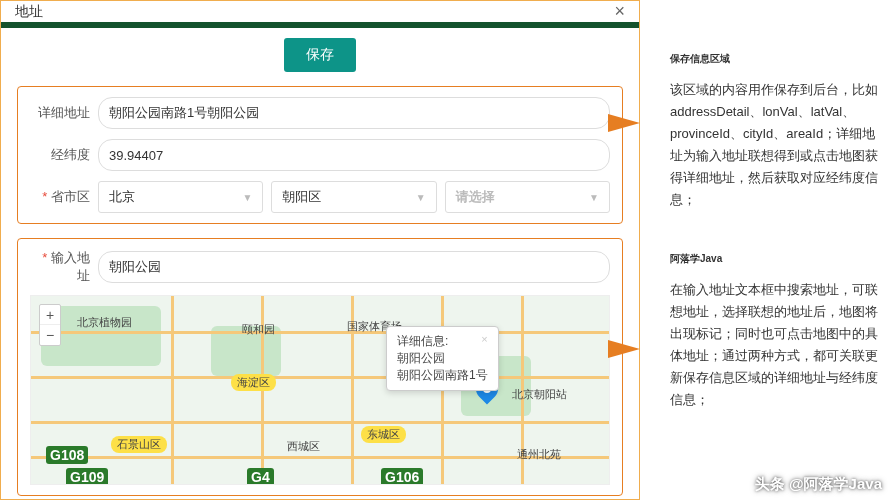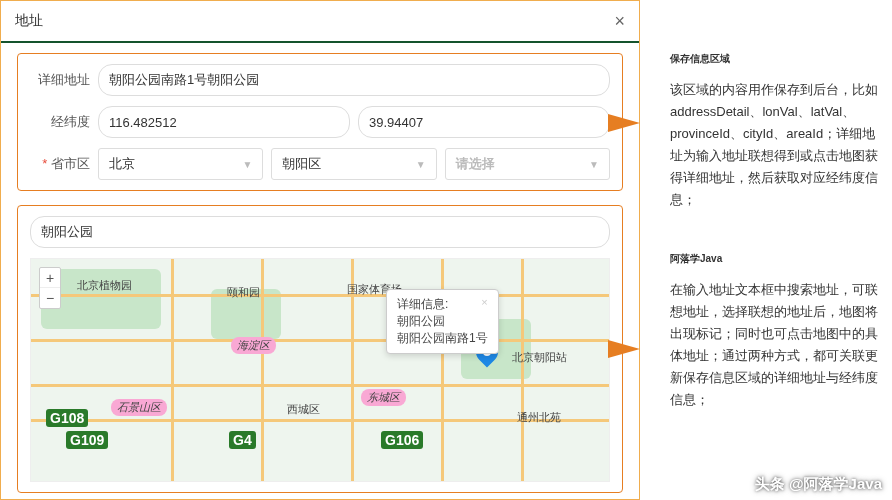--- a/index.html
+++ b/index.html
@@ -1,19 +1,19 @@
 <!DOCTYPE html>
 <html><head>
 <meta charset="utf-8">
 <style>
 * { margin: 0; padding: 0; box-sizing: border-box; font-family: -apple-system, "PingFang SC", "Microsoft YaHei", sans-serif; }
 body { background: #fff; width: 892px; height: 500px; position: relative; overflow: hidden; }
 .layout { display: flex; height: 100%; }
 .left-panel { width: 640px; border: 1px solid #f0ad4e; background: #fff; display: flex; flex-direction: column; }
-.modal-header { height: 42px; border-bottom: 2px solid #14532d; display: flex; align-items: center; justify-content: space-between; padding: 0 14px; }
+.modal-header { height: 42px; border-bottom: 6px solid #14532d; display: flex; align-items: center; justify-content: space-between; padding: 0 14px; }
 .modal-title { font-size: 14px; color: #333; }
 .close-x { font-size: 18px; color: #666; cursor: pointer; }
 .modal-body { flex: 1; padding: 10px 16px 6px; display: flex; flex-direction: column; gap: 14px; }
 .save-row { display: flex; justify-content: center; }
 .save-btn { background: #0d9488; color: #fff; border: none; padding: 8px 22px; font-size: 14px; border-radius: 3px; cursor: pointer; }
 .section-box { border: 1px solid #e67e22; border-radius: 4px; padding: 10px 12px; display: flex; flex-direction: column; gap: 10px; }
 .section-box.search { flex: 1; min-height: 0; }
 .form-row { display: flex; align-items: center; gap: 8px; }
 .label-col { width: 60px; text-align: right; font-size: 13px; color: #555; flex-shrink: 0; }
 .req::before { content: "* "; color: #e74c3c; }
@@ -23,21 +23,21 @@
 .caret { color: #bbb; font-size: 10px; }
 .latlon-row { display: flex; gap: 8px; flex: 1; }
 .latlon-row .input { flex: 1; }
 .region-row { display: flex; gap: 8px; flex: 1; }
 .map-wrap { flex: 1; position: relative; border: 1px solid #eee; background: #eef5ee; overflow: hidden; min-height: 190px; }
 .map-bg { position: absolute; inset: 0; }
 .road-h { position: absolute; left: 0; right: 0; height: 3px; background: #f5c87a; }
 .road-v { position: absolute; top: 0; bottom: 0; width: 3px; background: #f5c87a; }
 .hwy { position: absolute; font-size: 14px; color: #fff; background: #2a7a2a; border-radius: 3px; padding: 1px 4px; font-weight: bold; }
 .district { position: absolute; font-size: 11px; color: #444; padding: 1px 6px; border-radius: 8px; }
-.district.tag { background: #f9a8d4; font-style: italic; }
+.district.tag { background: #fde047; }
 .park { position: absolute; background: #c8e6c9; border-radius: 6px; }
 .popup { position: absolute; background: #fff; border: 1px solid #ccc; border-radius: 4px; box-shadow: 0 2px 6px rgba(0,0,0,.15); padding: 6px 10px; font-size: 12px; color: #444; }
 .popup-close { color: #ccc; font-size: 11px; float: right; margin-left: 10px; }
 .marker { position: absolute; width: 22px; height: 30px; }
 .marker::before { content: ""; position: absolute; width: 22px; height: 22px; background: #1e88e5; border-radius: 50% 50% 50% 0; transform: rotate(-45deg); top: 0; left: 0; }
 .marker::after { content: ""; position: absolute; width: 8px; height: 8px; background: #fff; border-radius: 50%; top: 7px; left: 7px; }
 .zoom { position: absolute; left: 8px; top: 8px; width: 22px; background: #fff; border: 1px solid #ccc; border-radius: 2px; display: flex; flex-direction: column; }
 .zoom div { height: 20px; display: flex; align-items: center; justify-content: center; font-size: 14px; color: #555; border-bottom: 1px solid #eee; cursor: pointer; }
 .zoom div:last-child { border-bottom: none; }
 .arrow { position: absolute; width: 0; height: 0; border-top: 9px solid transparent; border-bottom: 9px solid transparent; border-left: 32px solid #e67e22; }
@@ -51,30 +51,32 @@
 </head>
 <body>
 
 <div class="layout">
   <div class="left-panel">
     <div class="modal-header">
       <span class="modal-title">地址</span>
       <span class="close-x">×</span>
     </div>
     <div class="modal-body">
+      <div class="save-row">
+        <button class="save-btn">保存</button>
+      </div>
 
       <div class="section-box">
         <div class="form-row">
           <div class="label-col">详细地址</div>
           <input class="input" value="朝阳公园南路1号朝阳公园" style="">
         </div>
         <div class="form-row">
           <div class="label-col">经纬度</div>
           <div class="latlon-row">
-            <input class="input" value="116.482512" style="">
             <input class="input" value="39.94407" style="">
           </div>
         </div>
         <div class="form-row">
           <div class="label-col req">省市区</div>
           <div class="region-row">
             <div class="select">
               <span>北京</span>
               <span class="caret">▼</span>
             </div>
@@ -85,20 +87,21 @@
             <div class="select placeholder">
               <span>请选择</span>
               <span class="caret">▼</span>
             </div>
           </div>
         </div>
       </div>
 
       <div class="section-box search">
         <div class="form-row">
+          <div class="label-col req">输入地址</div>
           <input class="input" value="朝阳公园" style="">
         </div>
         <div class="map-wrap">
           <div class="map-bg">
             <div class="park" style="left:10px;top:10px;width:120px;height:60px;"></div>
             <div class="park" style="left:180px;top:30px;width:70px;height:50px;"></div>
             <div class="park" style="left:430px;top:60px;width:70px;height:60px;"></div>
             <div class="road-h" style="top:35px;"></div>
             <div class="road-h" style="top:80px;"></div>
             <div class="road-h" style="top:125px;"></div>
@@ -107,31 +110,31 @@
             <div class="road-v" style="left:230px;"></div>
             <div class="road-v" style="left:320px;"></div>
             <div class="road-v" style="left:410px;"></div>
             <div class="road-v" style="left:490px;"></div>
           </div>
           <div class="zoom">
             <div>+</div>
             <div>−</div>
           </div>
           <div class="district" style="left:40px;top:18px;">北京植物园</div>
-          <div class="district" style="left:190px;top:25px;">颐和园</div>
+          <div class="district" style="left:205px;top:25px;">颐和园</div>
           <div class="district" style="left:310px;top:22px;">国家体育场</div>
           <div class="district tag" style="left:200px;top:78px;">海淀区</div>
           <div class="district tag" style="left:80px;top:140px;">石景山区</div>
           <div class="district" style="left:250px;top:142px;">西城区</div>
           <div class="district tag" style="left:330px;top:130px;">东城区</div>
           <div class="district" style="left:475px;top:90px;">北京朝阳站</div>
           <div class="district" style="left:480px;top:150px;">通州北苑</div>
           <div class="hwy" style="left:15px;top:150px;">G108</div>
           <div class="hwy" style="left:35px;top:172px;">G109</div>
-          <div class="hwy" style="left:198px;top:172px;">G4</div>
+          <div class="hwy" style="left:216px;top:172px;">G4</div>
           <div class="hwy" style="left:350px;top:172px;">G106</div>
           <div class="marker" style="left:445px;top:82px;"></div>
           <div class="popup" style="left:355px;top:30px;">
             <span class="popup-close">×</span>
             <div>详细信息:</div>
             <div>朝阳公园</div>
             <div>朝阳公园南路1号</div>
           </div>
         </div>
       </div>

